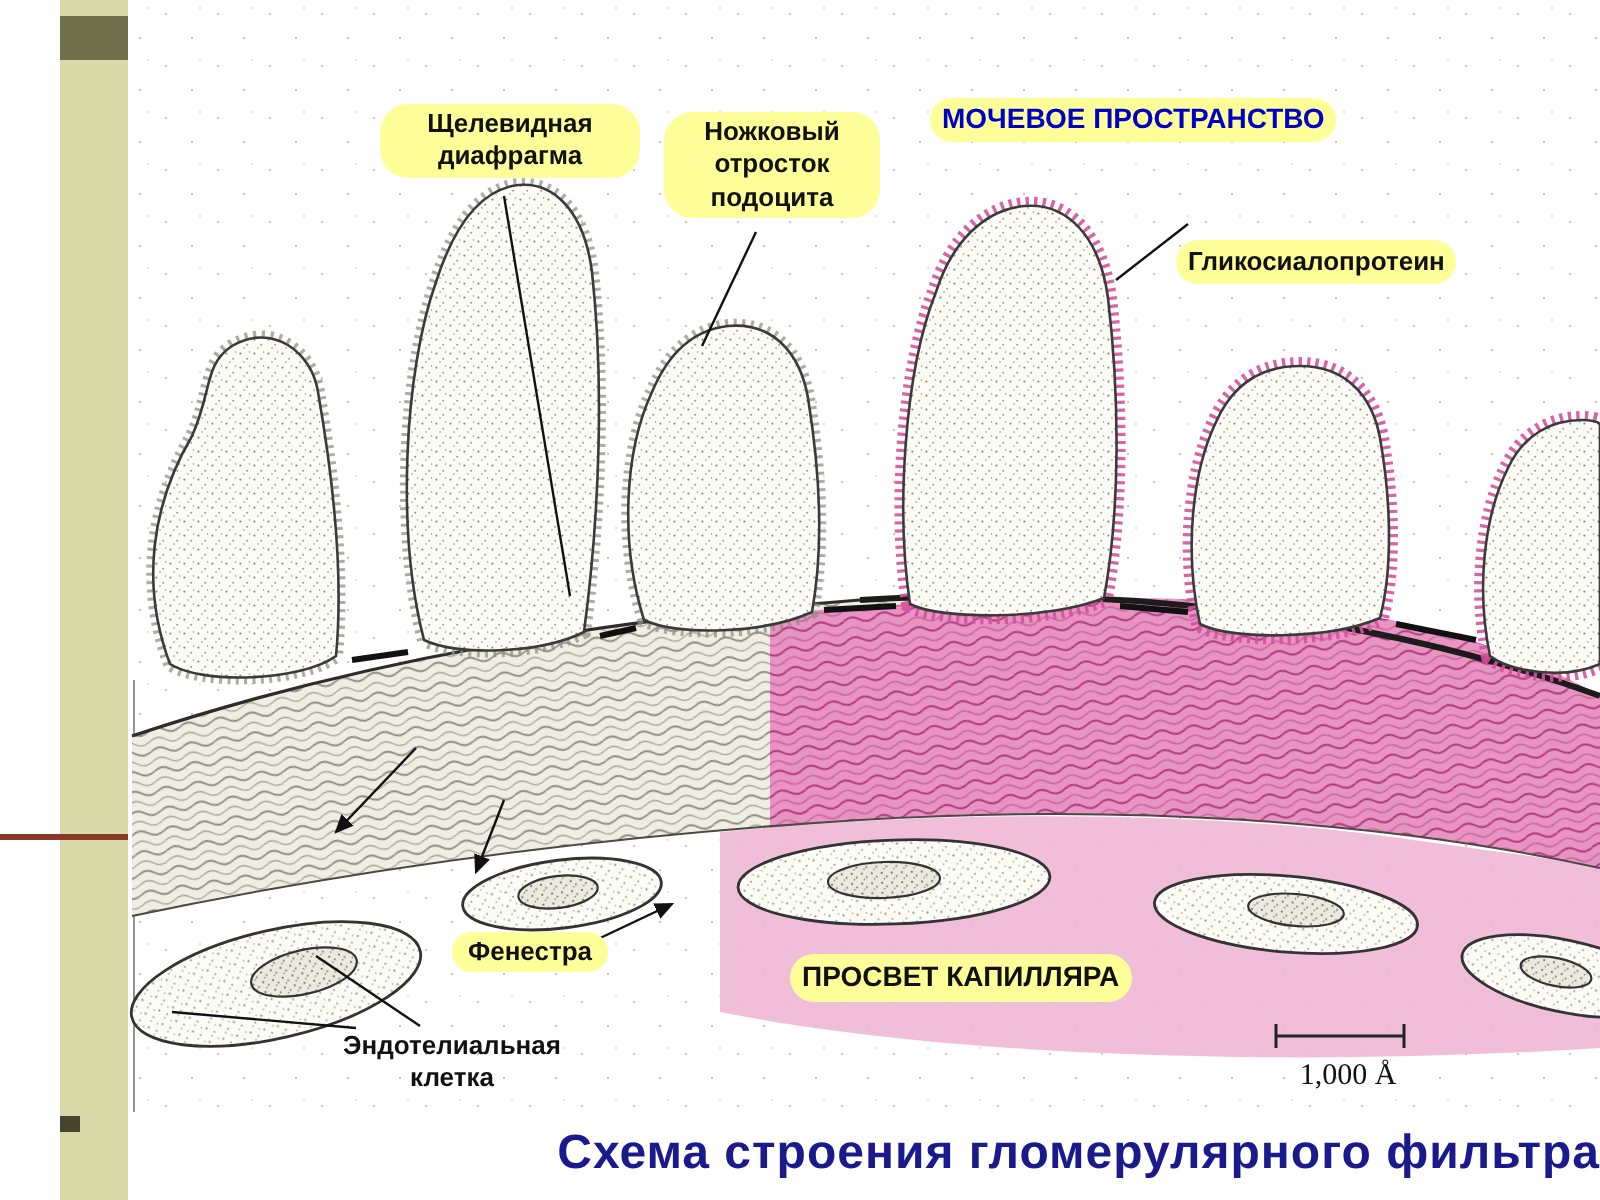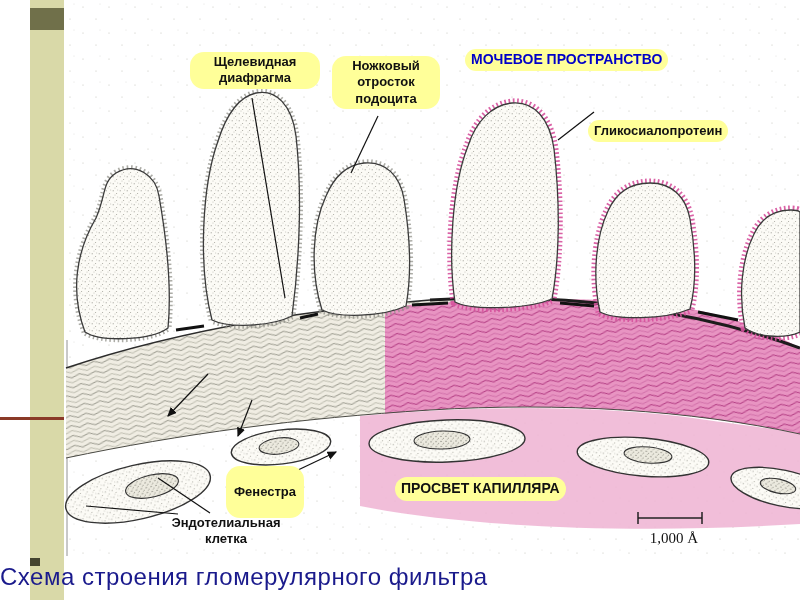--- a/index.html
+++ b/index.html
@@ -17,28 +17,28 @@
     position:absolute; font-weight:bold; font-size:13px; line-height:1.25;
     color:#111; text-align:center; padding:2px 4px; white-space:normal;border-radius:14px;
   }
   .hl { background:#ffff99; }
   .nowrap { white-space:nowrap; }
   .lbl-slit       { left:190px; top:52px;  width:122px; }
   .lbl-podocyte   { left:332px; top:56px;  width:100px; }
   .lbl-urinary    { left:465px; top:49px;  font-size:14px; color:#0000c8; padding:2px 6px; }
   .lbl-glyco      { left:588px; top:96px;  padding:3px 6px;margin-top:24px; }
   .lbl-gbm        { left:206px; top:336px; width:128px; background:#c9c9c9; padding:6px; }
-  .lbl-fenestra   { left:226px; top:466px; padding:18px 8px; }
+  .lbl-fenestra   { left:226px; top:466px; padding:2px 8px; }
   .lbl-lumen      { left:395px; top:477px; font-size:14px; padding:3px 6px; }
   .lbl-endo       { left:148px; top:513px; width:148px; }
   .lbl-scale      { left:630px; top:527px; width:80px; font-weight:normal;
                     font-family:"Liberation Serif","DejaVu Serif",serif; font-size:15px; }
   .slide-title {
-    position:absolute; left:0; right:0; top:563px; text-align:left;
-    font-weight:normal; font-size:24px; color:#1a1a8c; letter-spacing:0.5px;
+    position:absolute; left:0; right:0; top:563px; text-align:right;
+    font-weight:bold; font-size:24px; color:#1a1a8c; letter-spacing:0.5px;
   }
 </style>
 </head>
 <body>
 
 <div class="slide">
 
   <div class="sidebar">
     <div class="sidebar-top"></div>
   </div>

